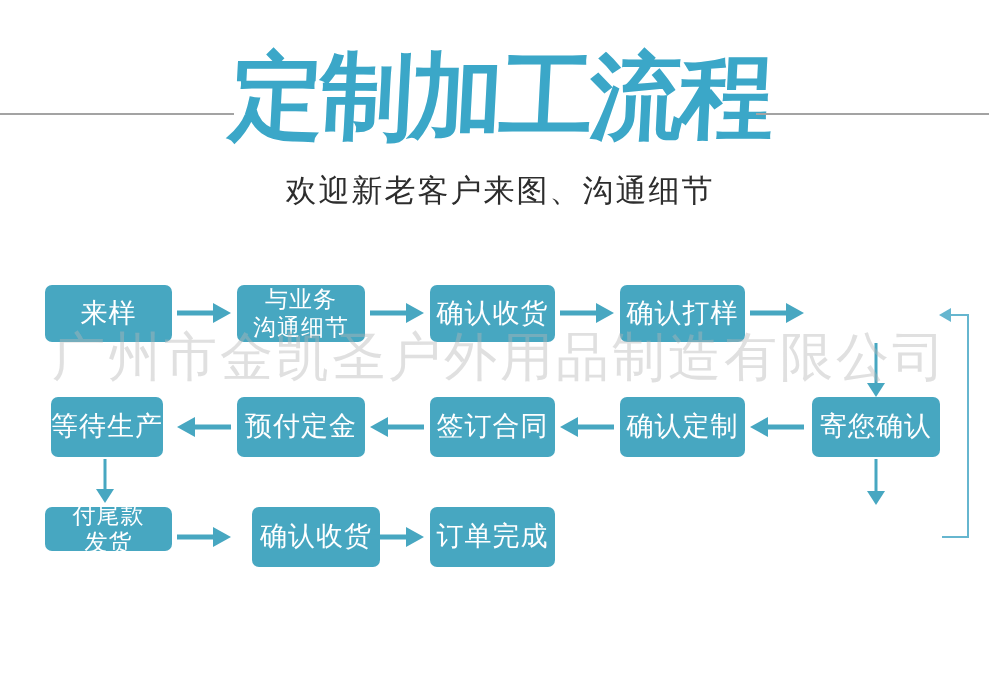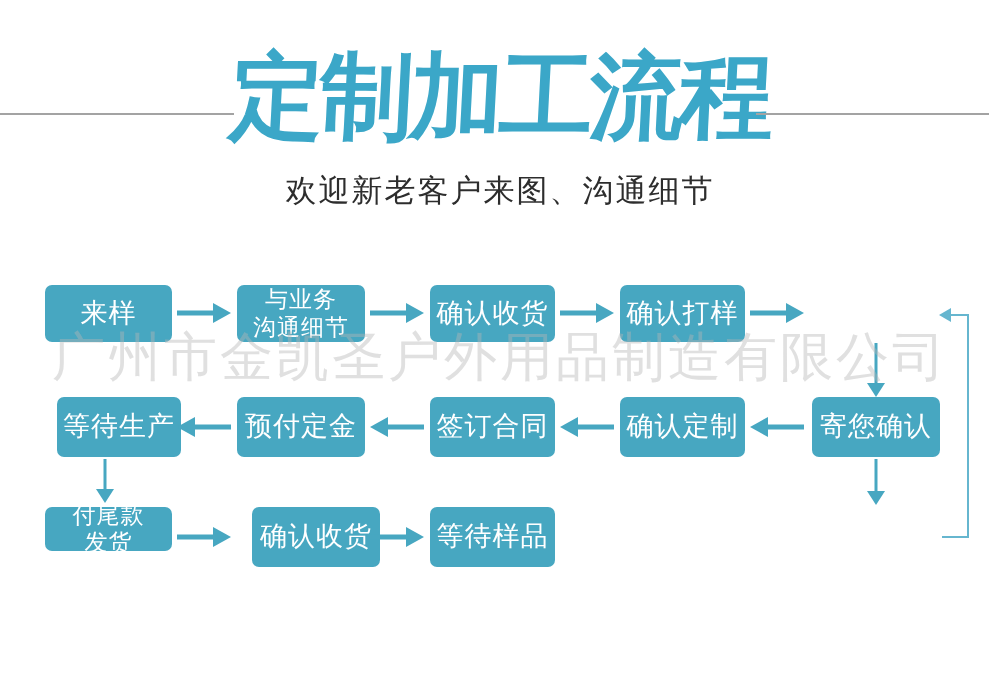--- a/index.html
+++ b/index.html
@@ -61,21 +61,21 @@
     <span class="lbl">与业务
 沟通细节</span>
   </div>
   <div class="step" style="left:430px;top:285px;width:125px;height:57px">
     <span class="lbl">确认收货</span>
   </div>
   <div class="step" style="left:620px;top:285px;width:125px;height:57px">
     <span class="lbl">确认打样</span>
   </div>
 
-  <div class="step" style="left:57px;top:397px;width:124px;height:60px">
+  <div class="step" style="left:51px;top:397px;width:112px;height:60px">
     <span class="lbl">等待生产</span>
   </div>
   <div class="step" style="left:237px;top:397px;width:128px;height:60px">
     <span class="lbl">预付定金</span>
   </div>
   <div class="step" style="left:430px;top:397px;width:125px;height:60px">
     <span class="lbl">签订合同</span>
   </div>
   <div class="step" style="left:620px;top:397px;width:125px;height:60px">
     <span class="lbl">确认定制</span>
@@ -85,21 +85,21 @@
   </div>
 
   <div class="step twoline" style="left:45px;top:507px;width:127px;height:44px">
     <span class="lbl">付尾款
 发货</span>
   </div>
   <div class="step" style="left:252px;top:507px;width:128px;height:60px">
     <span class="lbl">确认收货</span>
   </div>
   <div class="step" style="left:430px;top:507px;width:125px;height:60px">
-    <span class="lbl">等待样品</span>
+    <span class="lbl">订单完成</span>
   </div>
 
   <svg class="arr h" style="left:177px;top:301px" width="54" height="24" viewBox="0 0 54 24">
       <line x1="0" y1="12" x2="38" y2="12"></line>
       <polygon points="36,2 54,12 36,22"></polygon>
     </svg>
   <svg class="arr h" style="left:370px;top:301px" width="54" height="24" viewBox="0 0 54 24">
       <line x1="0" y1="12" x2="38" y2="12"></line>
       <polygon points="36,2 54,12 36,22"></polygon>
     </svg>

